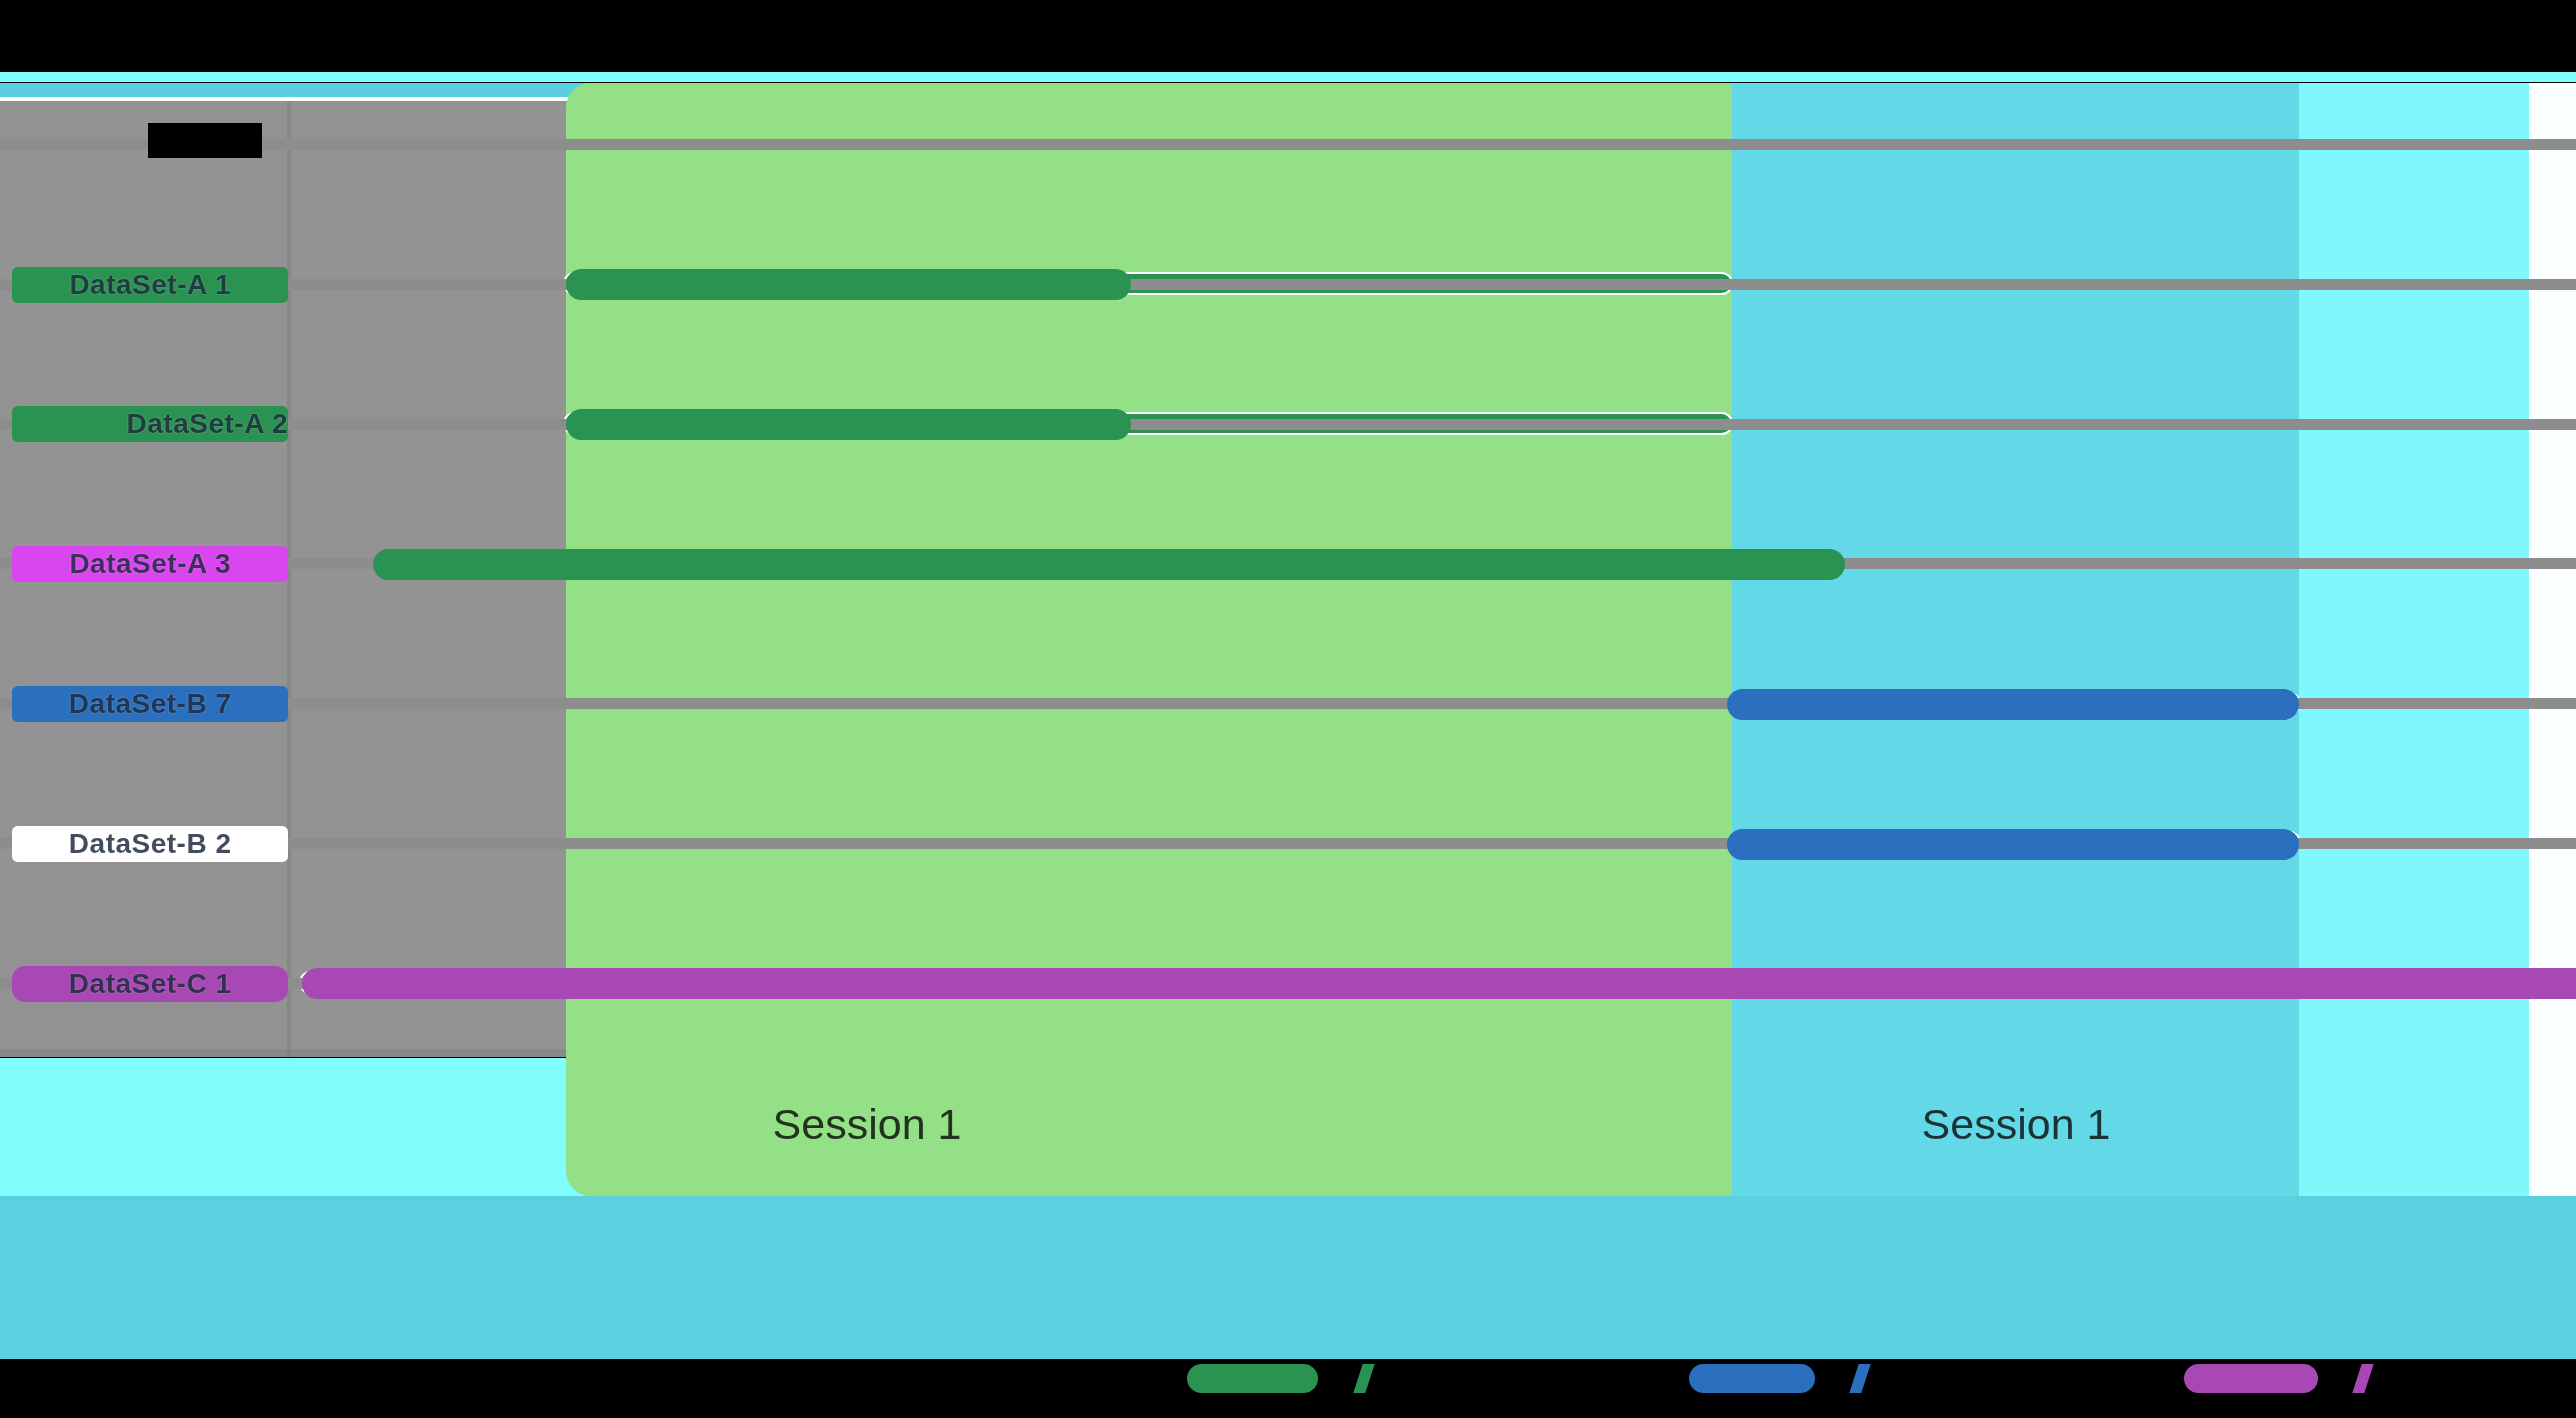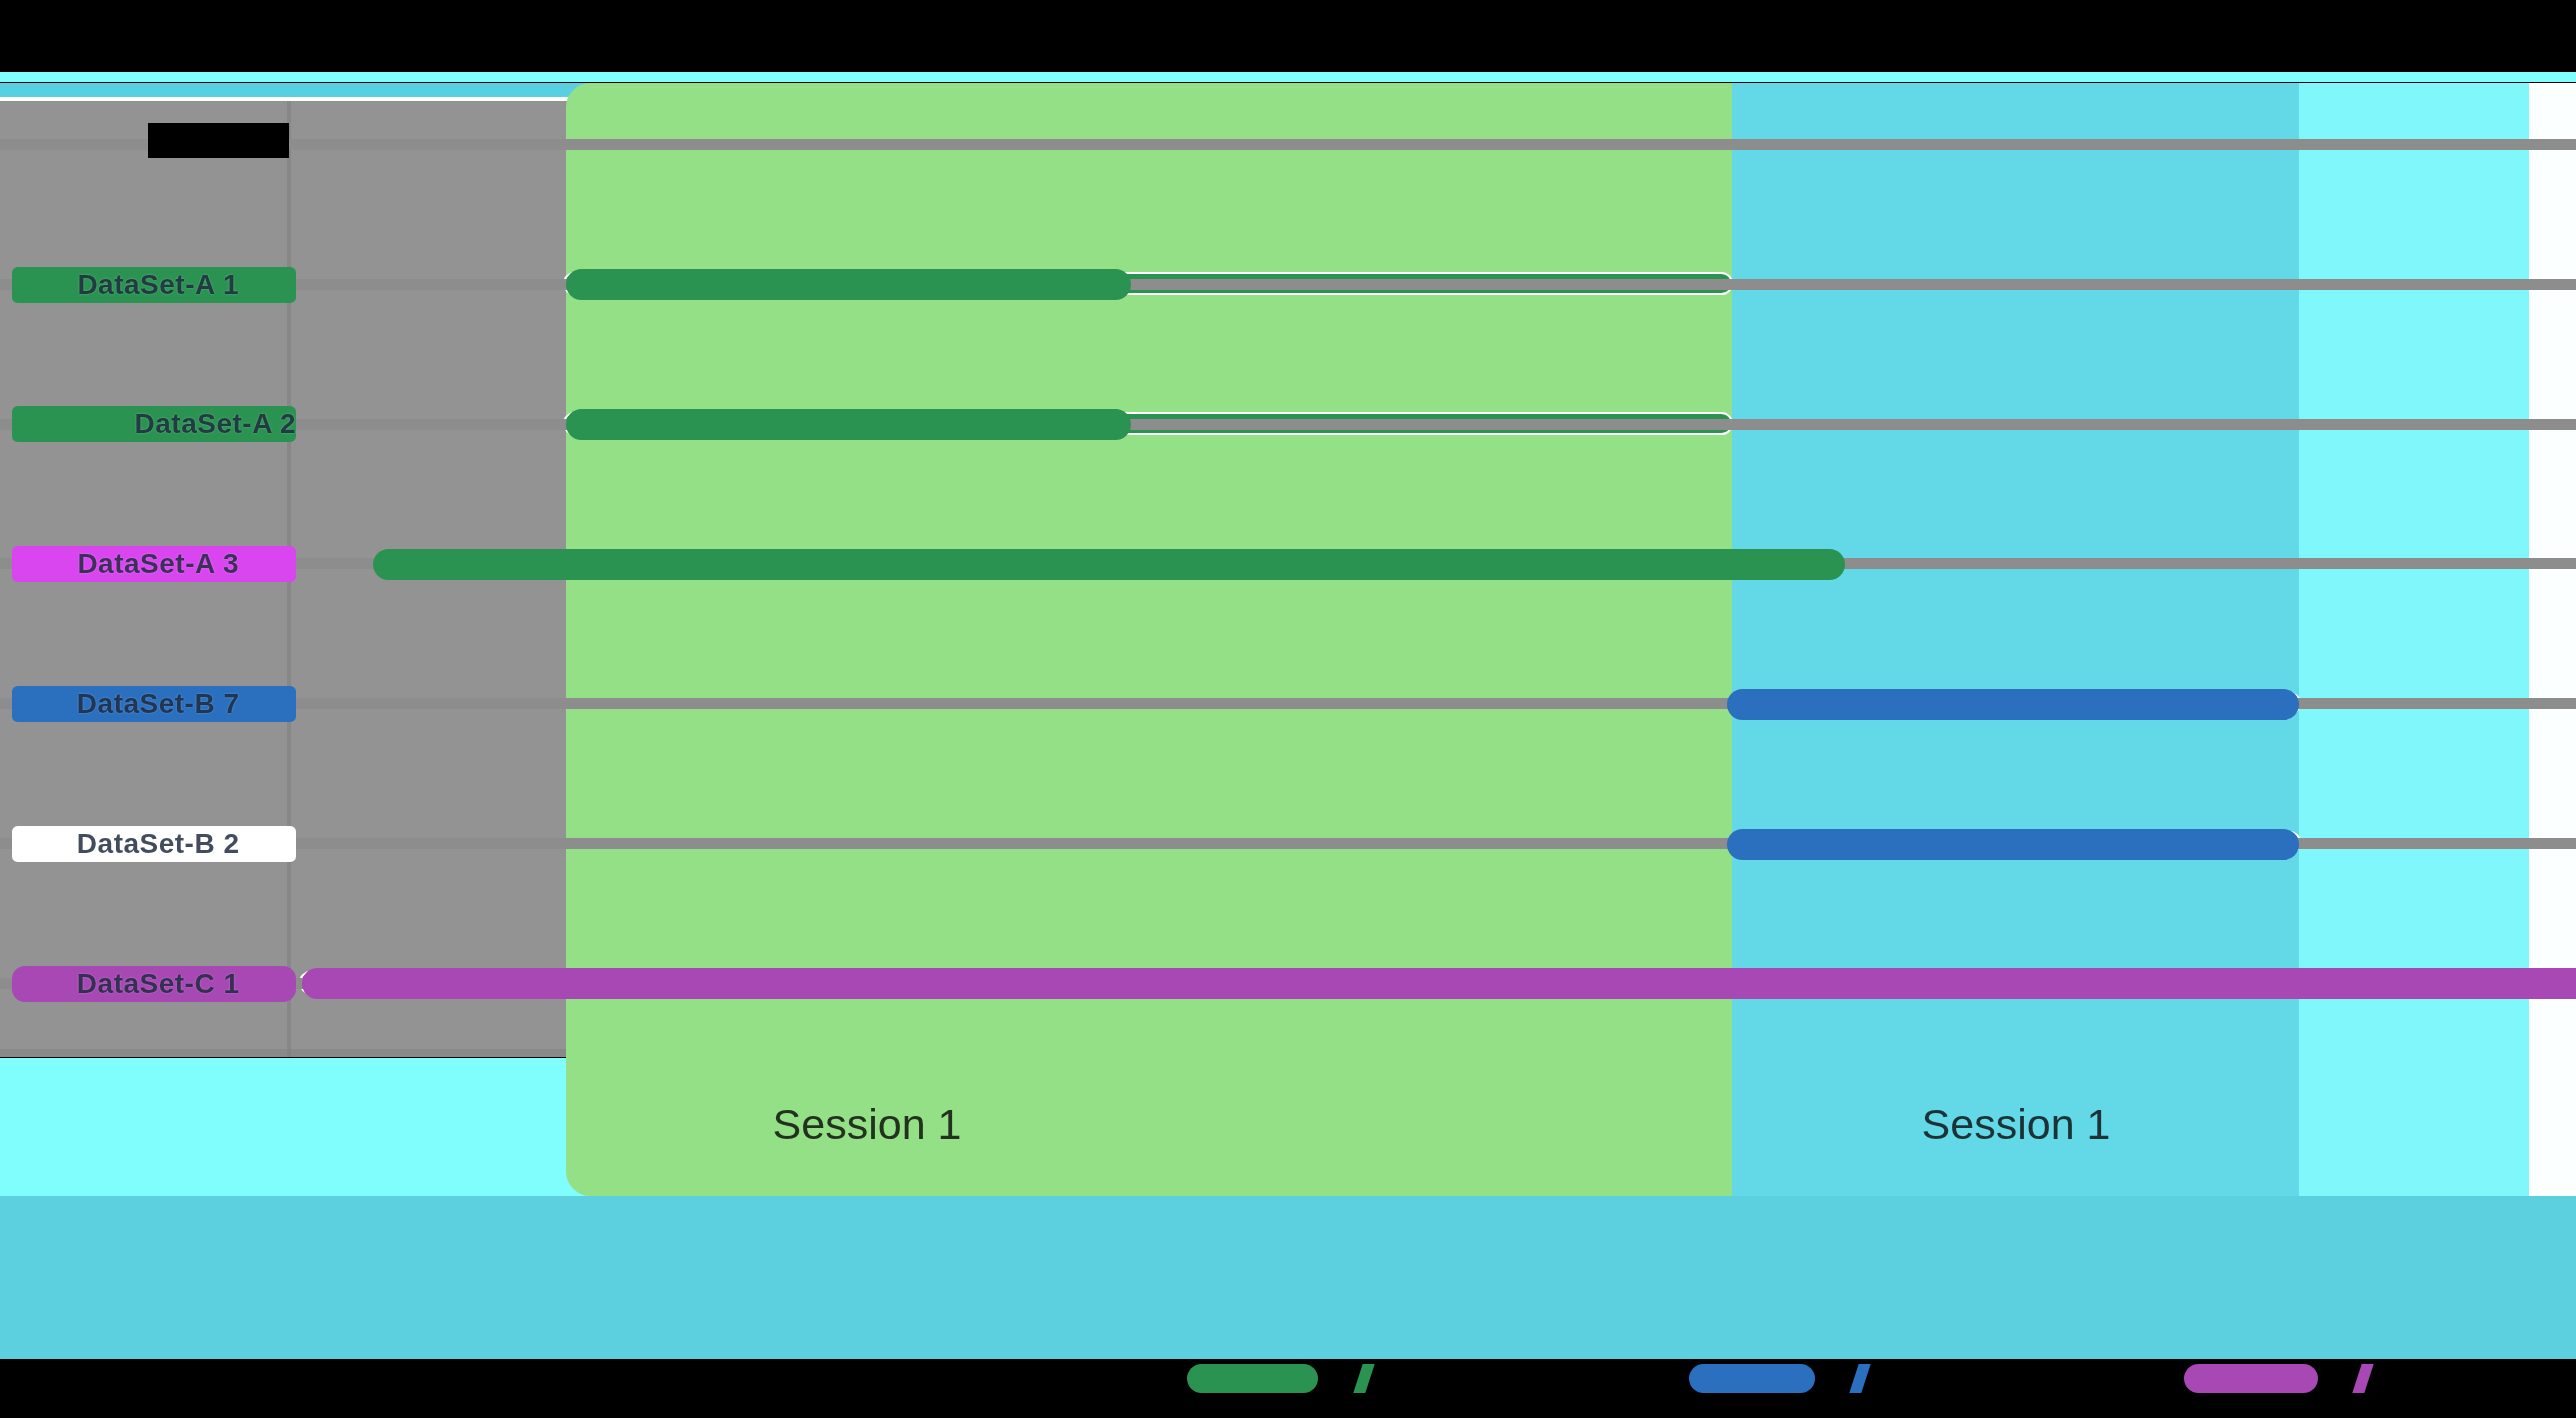--- a/index.html
+++ b/index.html
@@ -10,28 +10,28 @@
   .abs{position:absolute;}
   .strip{position:absolute;left:0;width:2576px;}
   .band{position:absolute;top:83px;height:1113px;}
   .gridline{position:absolute;left:0;width:2576px;height:11.3px;}
   .track{position:absolute;height:19px;border:2.8px solid #ffffff;border-radius:12.2px;}
   .bar{position:absolute;height:31px;border-radius:16px;}
   .badge{
     position:absolute;left:12.2px;width:276px;height:36px;border-radius:5.6px;
     display:flex;align-items:center;justify-content:center;
     font-size:28px;font-weight:600;letter-spacing:0.5px;
-    color:rgba(13,26,48,0.78);text-shadow:0 0 1.9px rgba(255,255,255,0.35);padding-left:8px;
+    color:rgba(13,26,48,0.78);text-shadow:0 0 1.9px rgba(255,255,255,0.35);
   }
   .session-label{
     position:absolute;transform:translateX(-50%);
     font-size:43px;white-space:nowrap;
   }
   .task-box{
-    position:absolute;left:148px;top:123px;width:141px;height:35px;
+    position:absolute;left:148px;top:123px;width:114px;height:35px;
     background:#000;display:flex;align-items:center;justify-content:center;
     font-size:32px;font-weight:bold;color:#000;
   }
   .legend-pill{position:absolute;height:29px;border-radius:15px;}
   .legend-slash{position:absolute;height:29px;width:12.2px;transform:skewX(-18deg);}
   .axis-line{position:absolute;width:3.8px;background:rgba(125,125,125,0.55);}
 </style>
 </head>
 <body>
 

